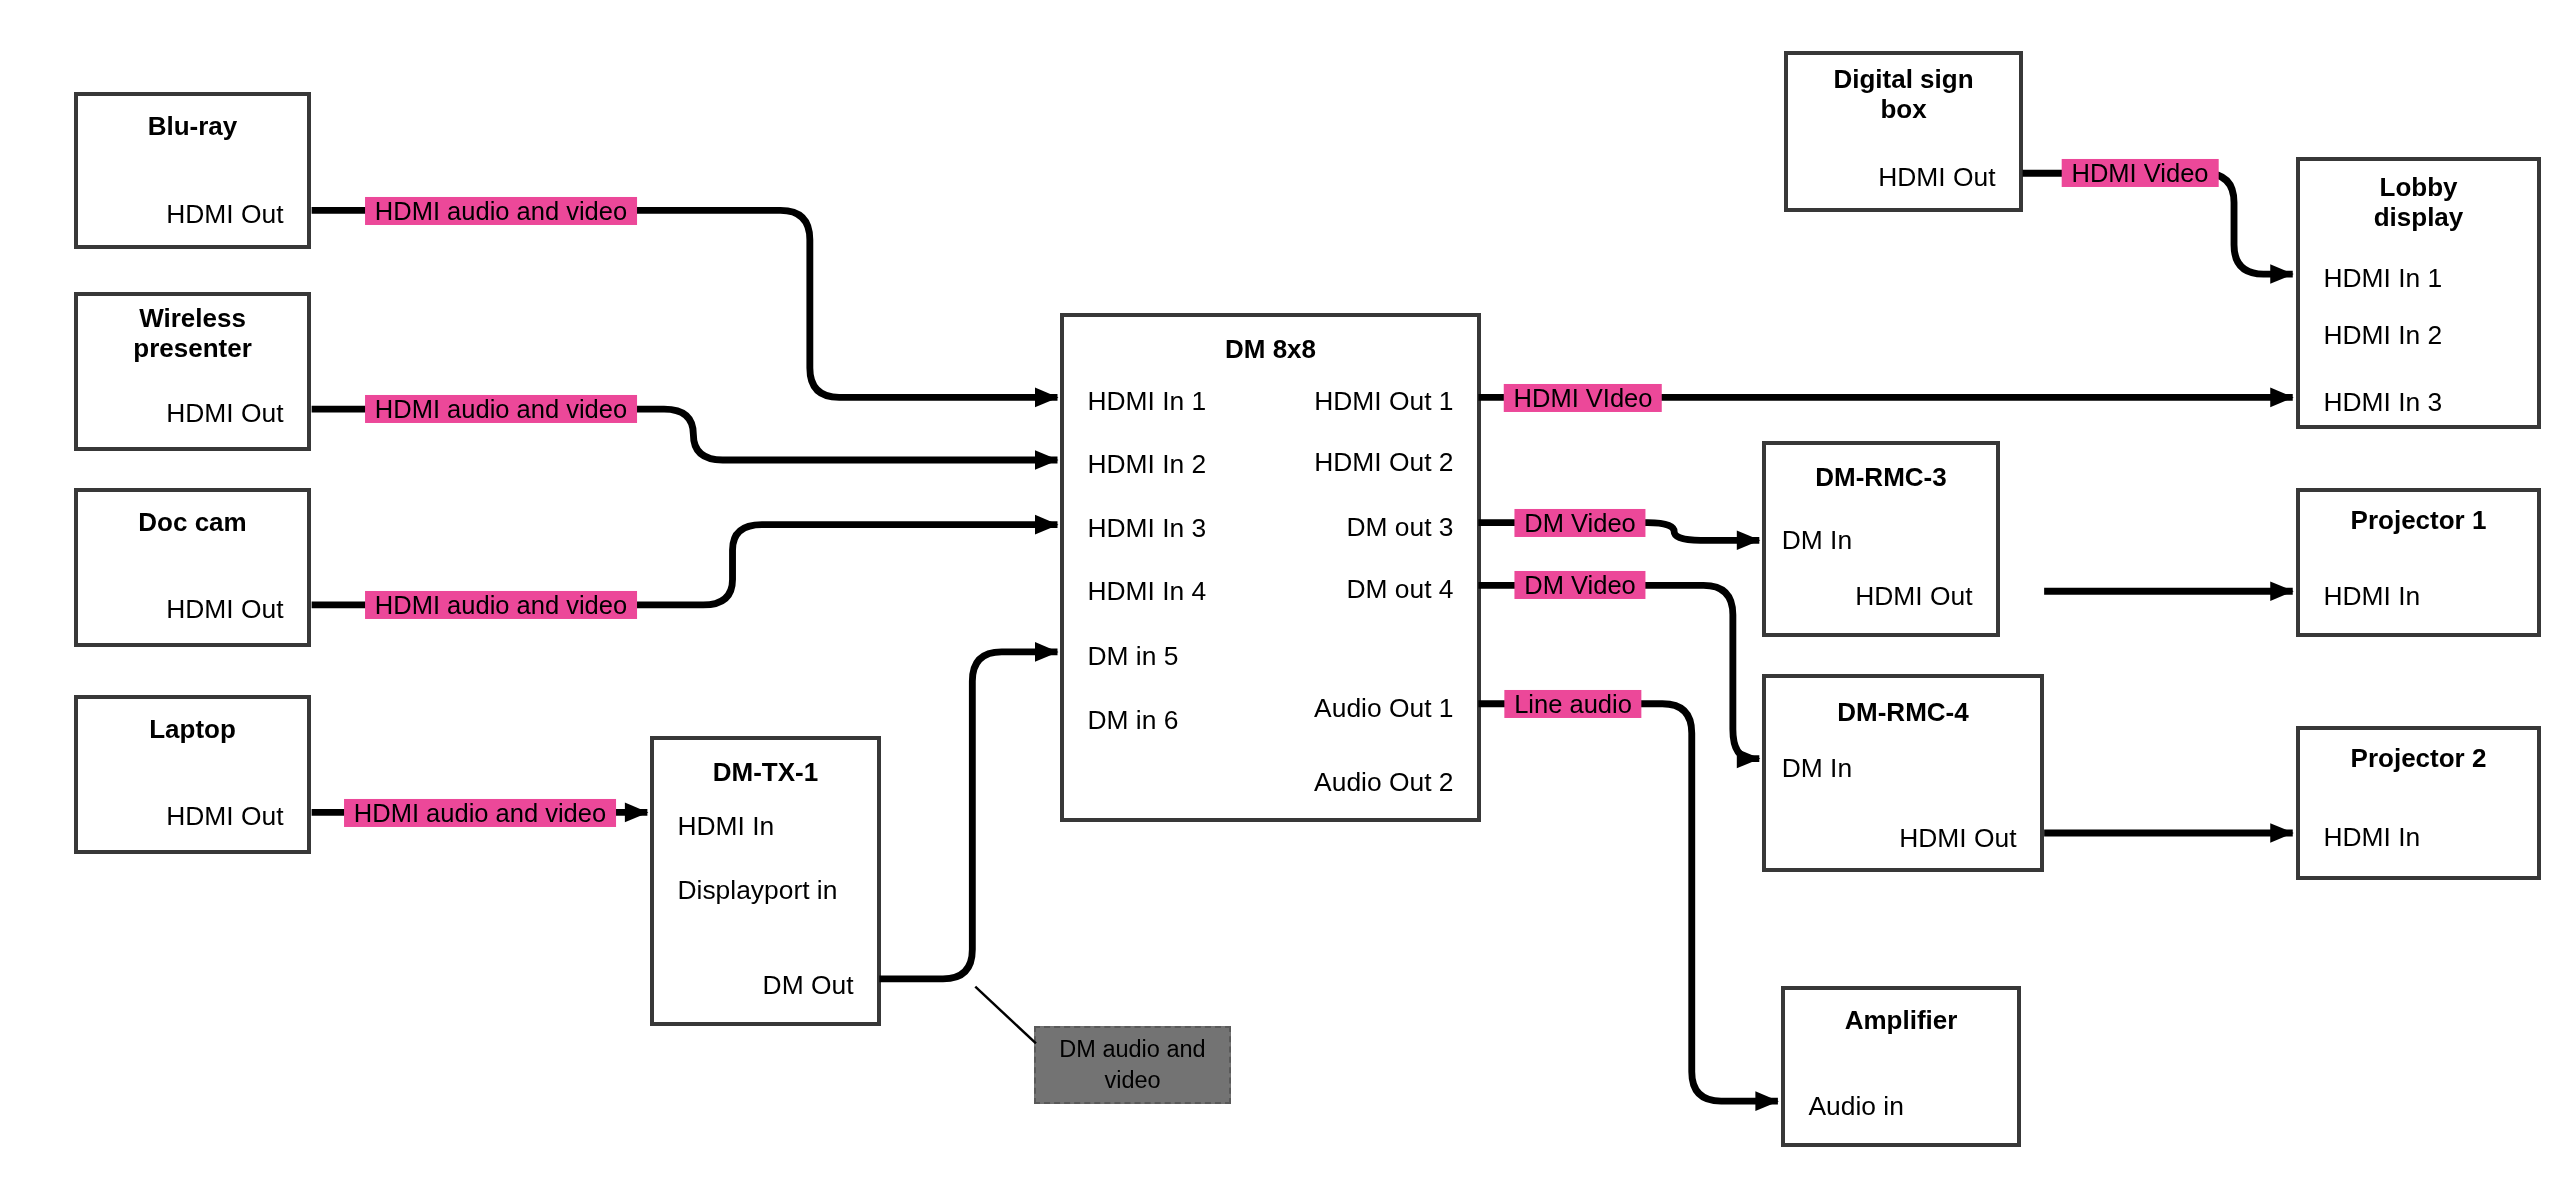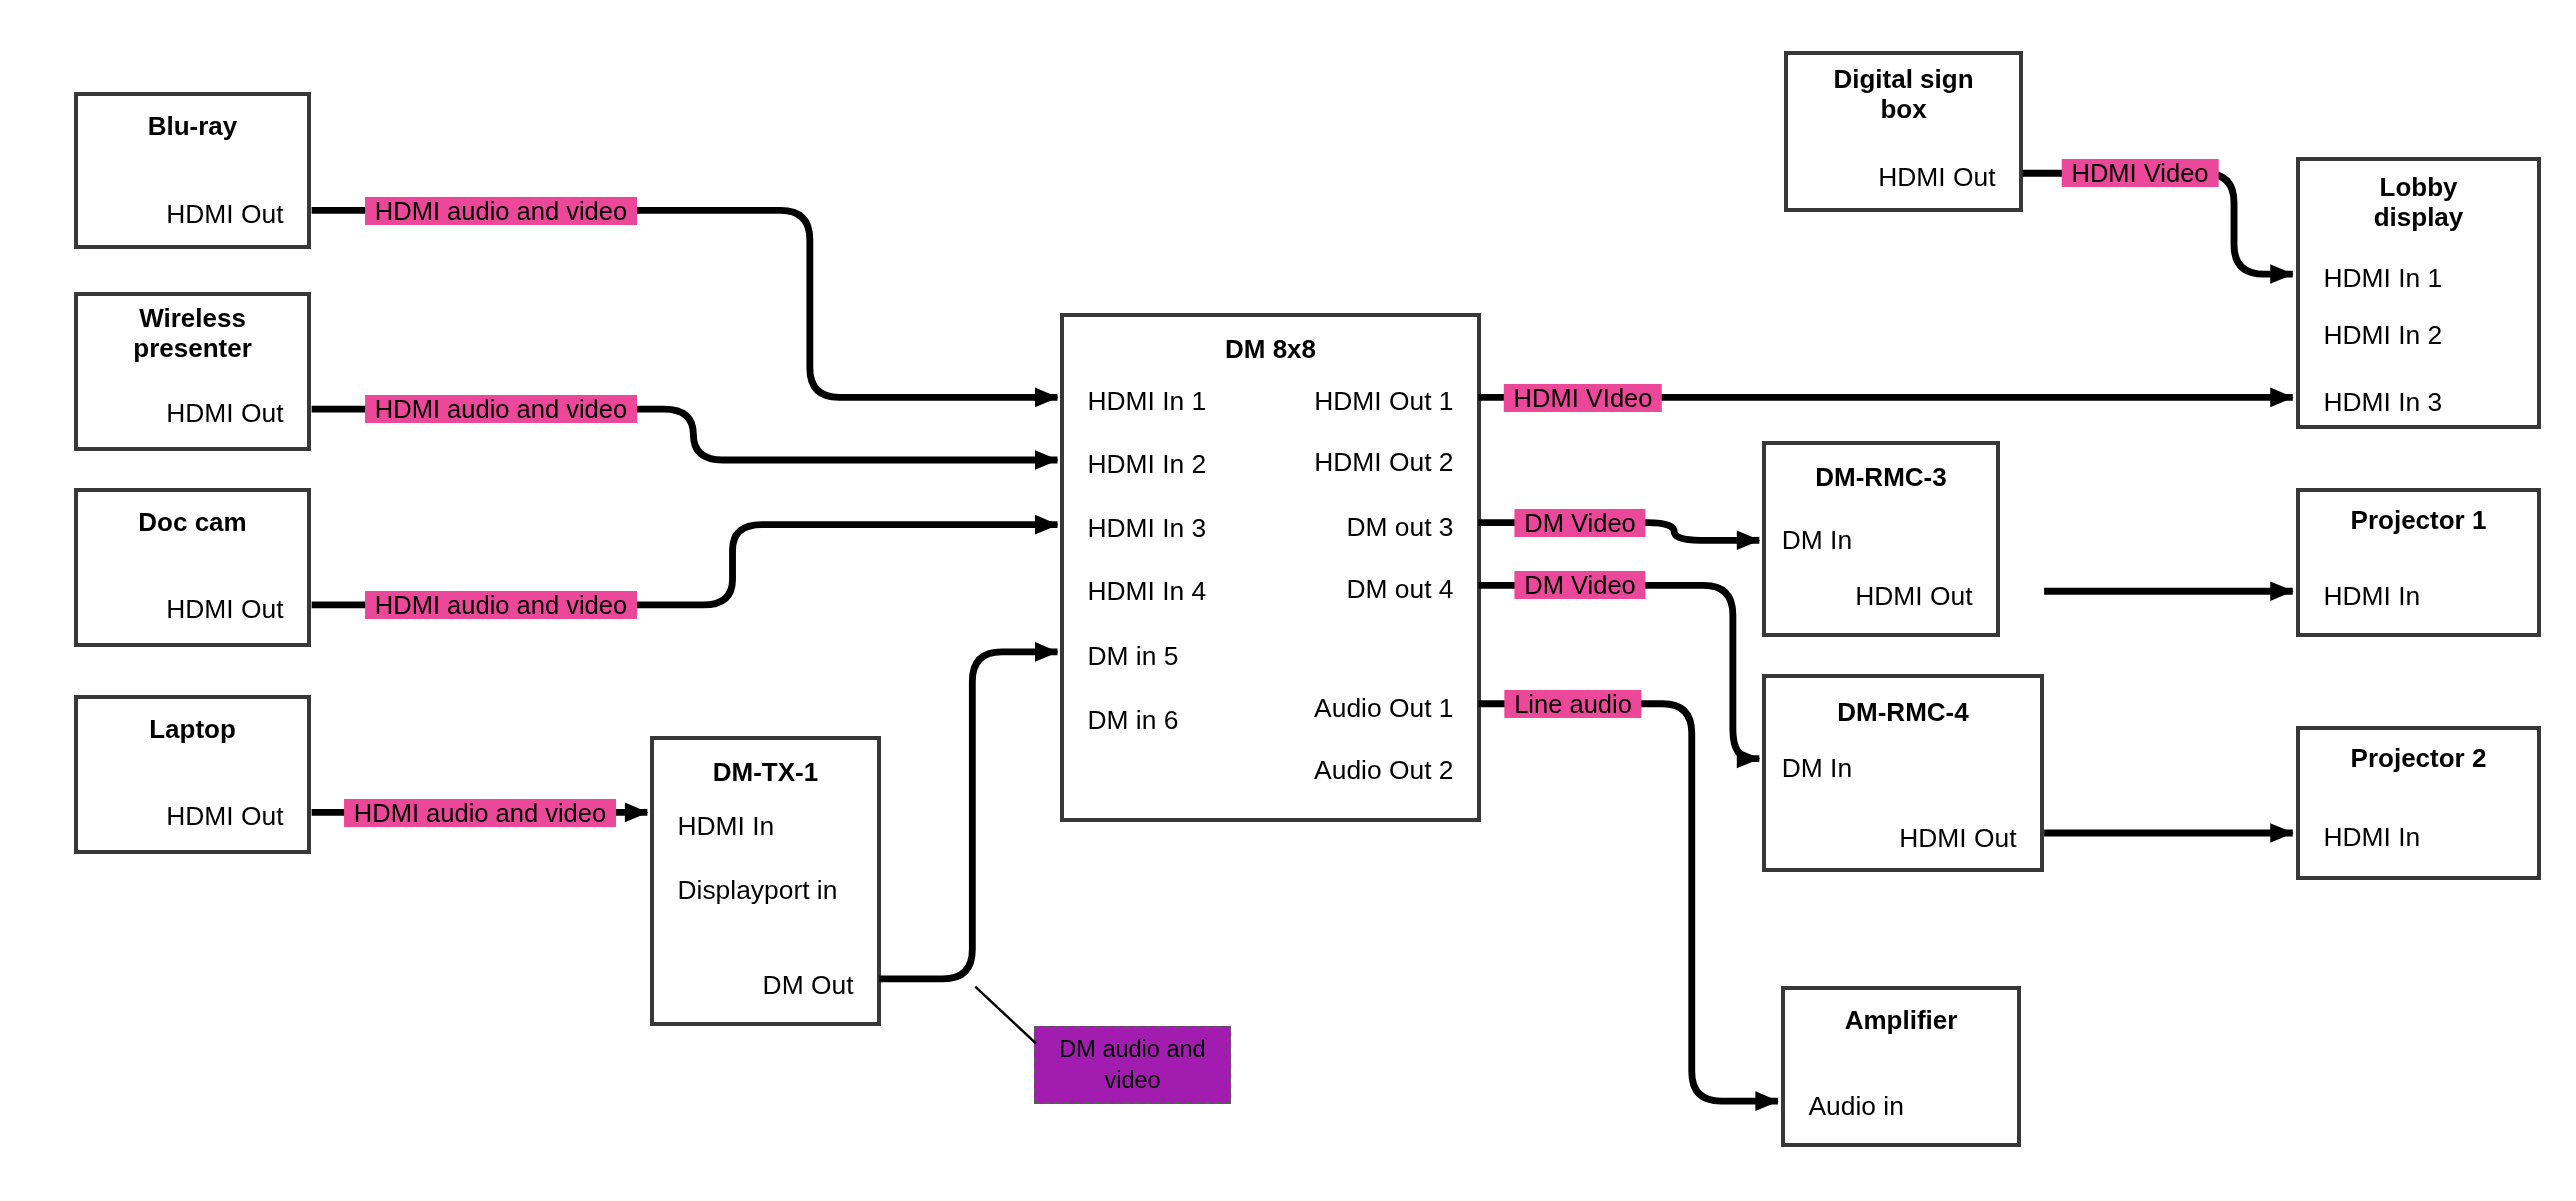--- a/index.html
+++ b/index.html
@@ -20,21 +20,21 @@
     transform:translateY(-50%);
   }
   .port.in{left:23.5px;text-align:left;}
   .port.out{right:23.5px;text-align:center;}
   svg.wires{position:absolute;left:0;top:0;z-index:2;pointer-events:none;}
   .wire-label{
     position:absolute;transform:translate(-50%,-50%);background:#ec4899;
     padding:0 9.8px;font-size:25.5px;line-height:1.1;white-space:nowrap;z-index:3;
   }
   .note{
-    position:absolute;border:2px dashed #595959;background:#a21caf;
+    position:absolute;border:2px dashed #595959;background:#737373;
     font-size:23.5px;line-height:1.3;text-align:center;
     display:flex;align-items:center;justify-content:center;
     box-sizing:border-box;z-index:1;padding:3.9px 9.8px;
   }
 </style>
 </head>
 <body>
 
 <div id="canvas">
 
@@ -71,21 +71,21 @@
     <div class="port in" style="top:147px;">HDMI In 2</div>
     <div class="port in" style="top:211px;">HDMI In 3</div>
     <div class="port in" style="top:274px;">HDMI In 4</div>
     <div class="port in" style="top:339px;">DM in 5</div>
     <div class="port in" style="top:403px;">DM in 6</div>
     <div class="port out" style="top:84px;">HDMI Out 1</div>
     <div class="port out" style="top:145px;">HDMI Out 2</div>
     <div class="port out" style="top:210px;">DM out 3</div>
     <div class="port out" style="top:272px;">DM out 4</div>
     <div class="port out" style="top:391px;">Audio Out 1</div>
-    <div class="port out" style="top:453px;">Audio Out 2</div>
+    <div class="port out" style="top:465px;">Audio Out 2</div>
   </div>
 
   <div class="node" style="left:1784px;top:51px;width:239px;height:161px;">
     <div class="title" style="padding-top:9.8px;width:186px;">Digital sign box</div>
     <div class="port out" style="top:122px;">HDMI Out</div>
   </div>
 
   <div class="node" style="left:2296px;top:157px;width:245px;height:272px;">
     <div class="title" style="padding-top:11.7px;width:137px;">Lobby display</div>
     <div class="port in" style="top:117px;">HDMI In 1</div>

